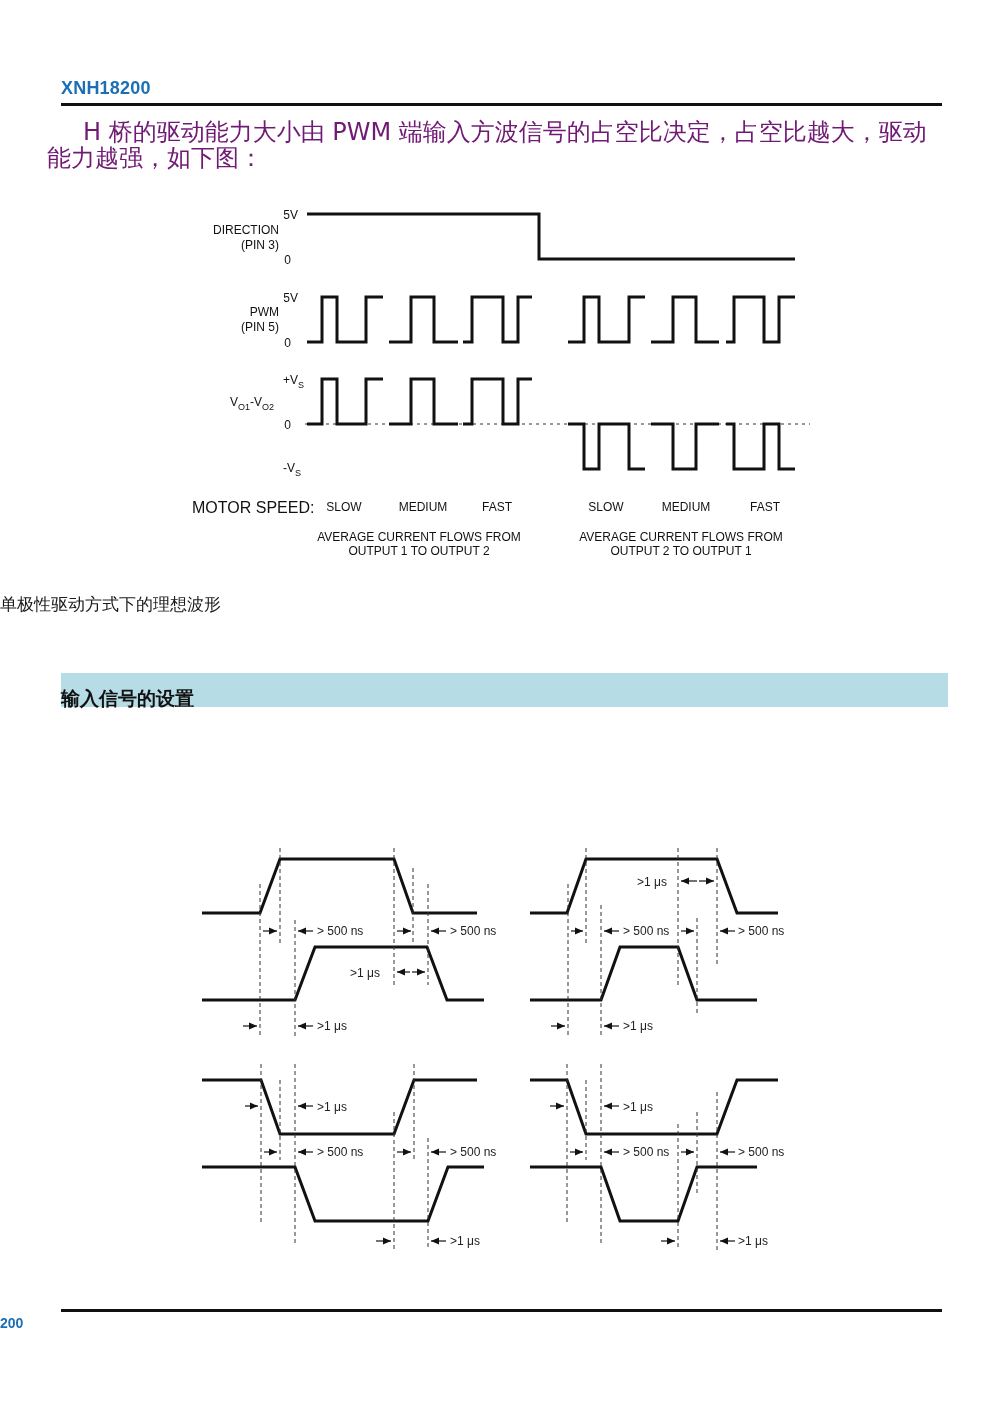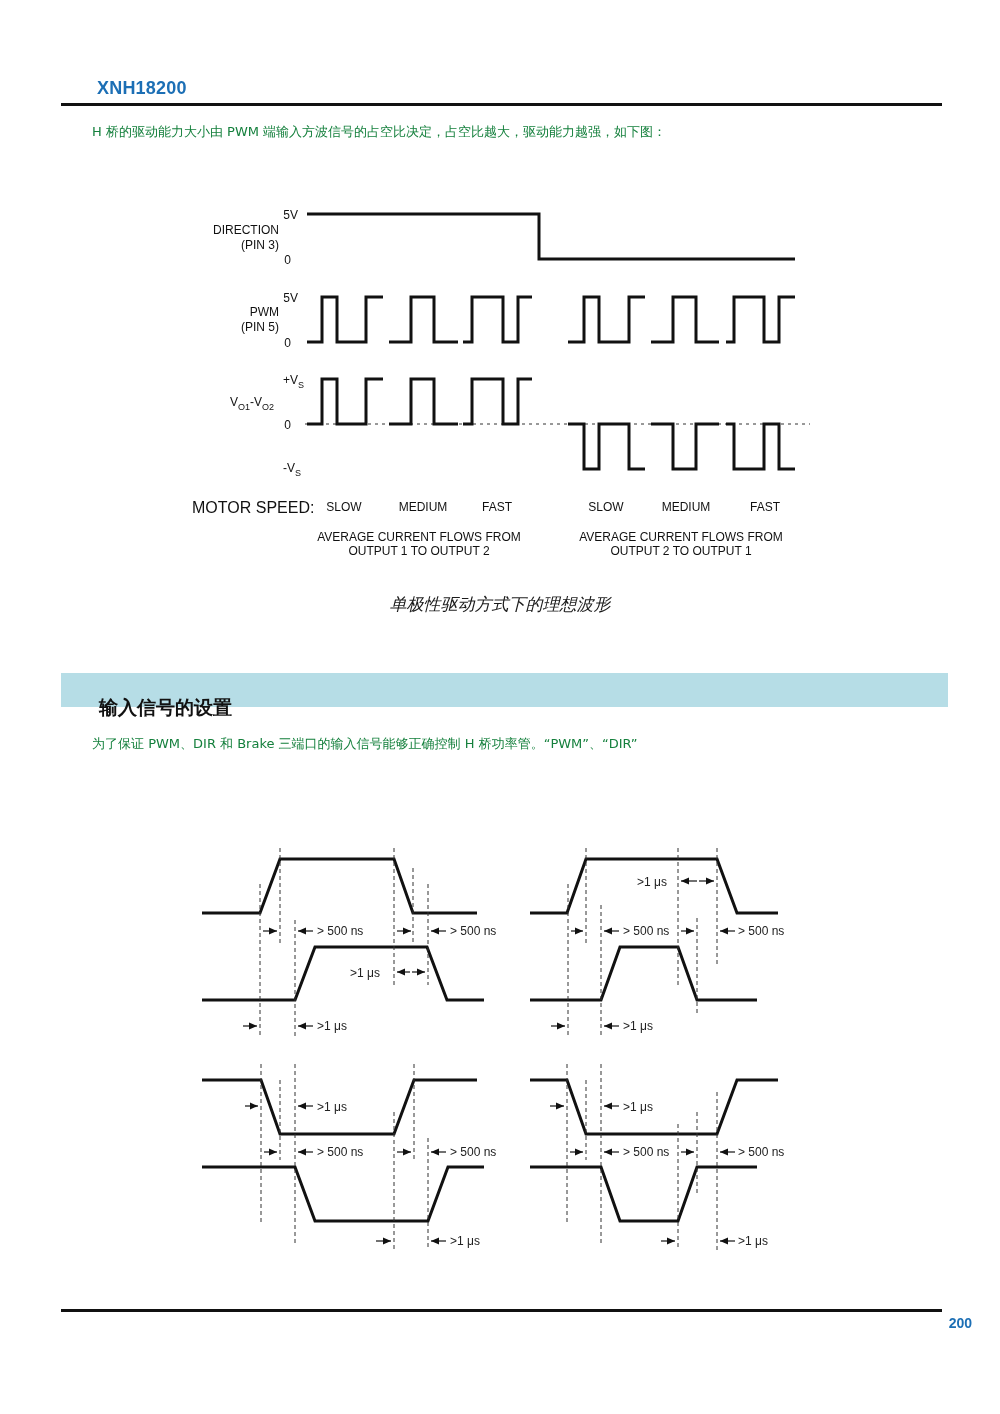--- a/index.html
+++ b/index.html
@@ -1,27 +1,27 @@
 <!DOCTYPE html>
 <html><head>
 <meta charset="utf-8">
 <style>
   html, body { margin: 0; padding: 0; background: #ffffff; }
   body { width: 1000px; height: 1414px; position: relative; overflow: hidden;
          font-family: "DejaVu Sans", "Liberation Sans", sans-serif; color: #1a1a1a; }
   .header-title { position: absolute; left: 61px; top: 78px; font-family: "Liberation Sans", sans-serif;
-         font-weight: bold; font-size: 18px; color: #1c6fb5; letter-spacing: 0.2px; margin-left: 36px; }
+         font-weight: bold; font-size: 18px; color: #1c6fb5; letter-spacing: 0.2px; }
   .header-rule { position: absolute; left: 61px; top: 103px; width: 881px; height: 3px; background: #111; }
-  .para { position: absolute; left: 56px; width: 880px; font-size: 13px; line-height: 26px; color: #15803d; }
+  .para { position: absolute; left: 47px; width: 880px; font-size: 24px; line-height: 26px; color: #701a75; }
   .para .indent { display: inline-block; width: 36px; }
-  .caption { position: absolute; left: 0; width: 1000px; text-align: center; top: 593px; font-size: 17px; color:#1a1a1a;font-style:italic; }
+  .caption { position: absolute; left: 0; width: 1000px; text-align: left; top: 593px; font-size: 17px; color:#1a1a1a; }
   .section-bar { position: absolute; left: 61px; top: 673px; width: 887px; height: 34px; background: #b6dde6; }
-  .section-title { position: absolute; left: 0; top: 22px; font-size: 19px; font-weight: bold; color: #111; margin-left: 38px; }
+  .section-title { position: absolute; left: 0; top: 13px; font-size: 19px; font-weight: bold; color: #111; }
   .footer-rule { position: absolute; left: 61px; top: 1309px; width: 881px; height: 3px; background: #111; }
-  .page-number { position: absolute; left: 0; width: 972px; text-align: right; top: 1315px;
+  .page-number { position: absolute; left: 0; width: 972px; text-align: left; top: 1315px;
          font-family: "Liberation Sans", sans-serif; font-weight: bold; font-size: 14px; color: #1c6fb5; }
   svg { position: absolute; left: 0; overflow: visible; }
   .wave { fill: none; stroke: #111; stroke-width: 3; stroke-linejoin: miter; }
   .dot { fill: none; stroke: #333; stroke-width: 1; stroke-dasharray: 3 4; }
   .dash { fill: none; stroke: #333; stroke-width: 1; stroke-dasharray: 4 3; }
   .arr { fill: none; stroke: #111; stroke-width: 1.2; }
   .lbl { font-family: "Liberation Sans", sans-serif; font-size: 12px; fill: #111; }
   .lblc { font-family: "Liberation Sans", sans-serif; font-size: 12px; fill: #111; text-anchor: middle; }
   .lblr { font-family: "Liberation Sans", sans-serif; font-size: 12px; fill: #111; text-anchor: end; }
   .lbl-big { font-family: "Liberation Sans", sans-serif; font-size: 16px; fill: #111; }
@@ -88,21 +88,20 @@
   <text class="lblc" x="681" y="555">OUTPUT 2 TO OUTPUT 1</text>
 </svg>
 
 <div class="caption">单极性驱动方式下的理想波形</div>
 
 <div class="section-bar">
   <div class="section-title">输入信号的设置</div>
 </div>
 
 <div class="para" style="top:731px;">
-  <div><span class="indent"></span><span>为了保证 PWM、DIR 和 Brake 三端口的输入信号能够正确控制 H 桥功率管。“PWM”、“DIR”</span></div>
 </div>
 
 <svg width="1000" height="1414" style="top:0;">
   <defs>
     <marker id="ah" markerWidth="8" markerHeight="8" refX="7" refY="4" orient="auto">
       <path d="M0 1 L7 4 L0 7 Z" fill="#111"></path>
     </marker>
   </defs>
 
   <g>

